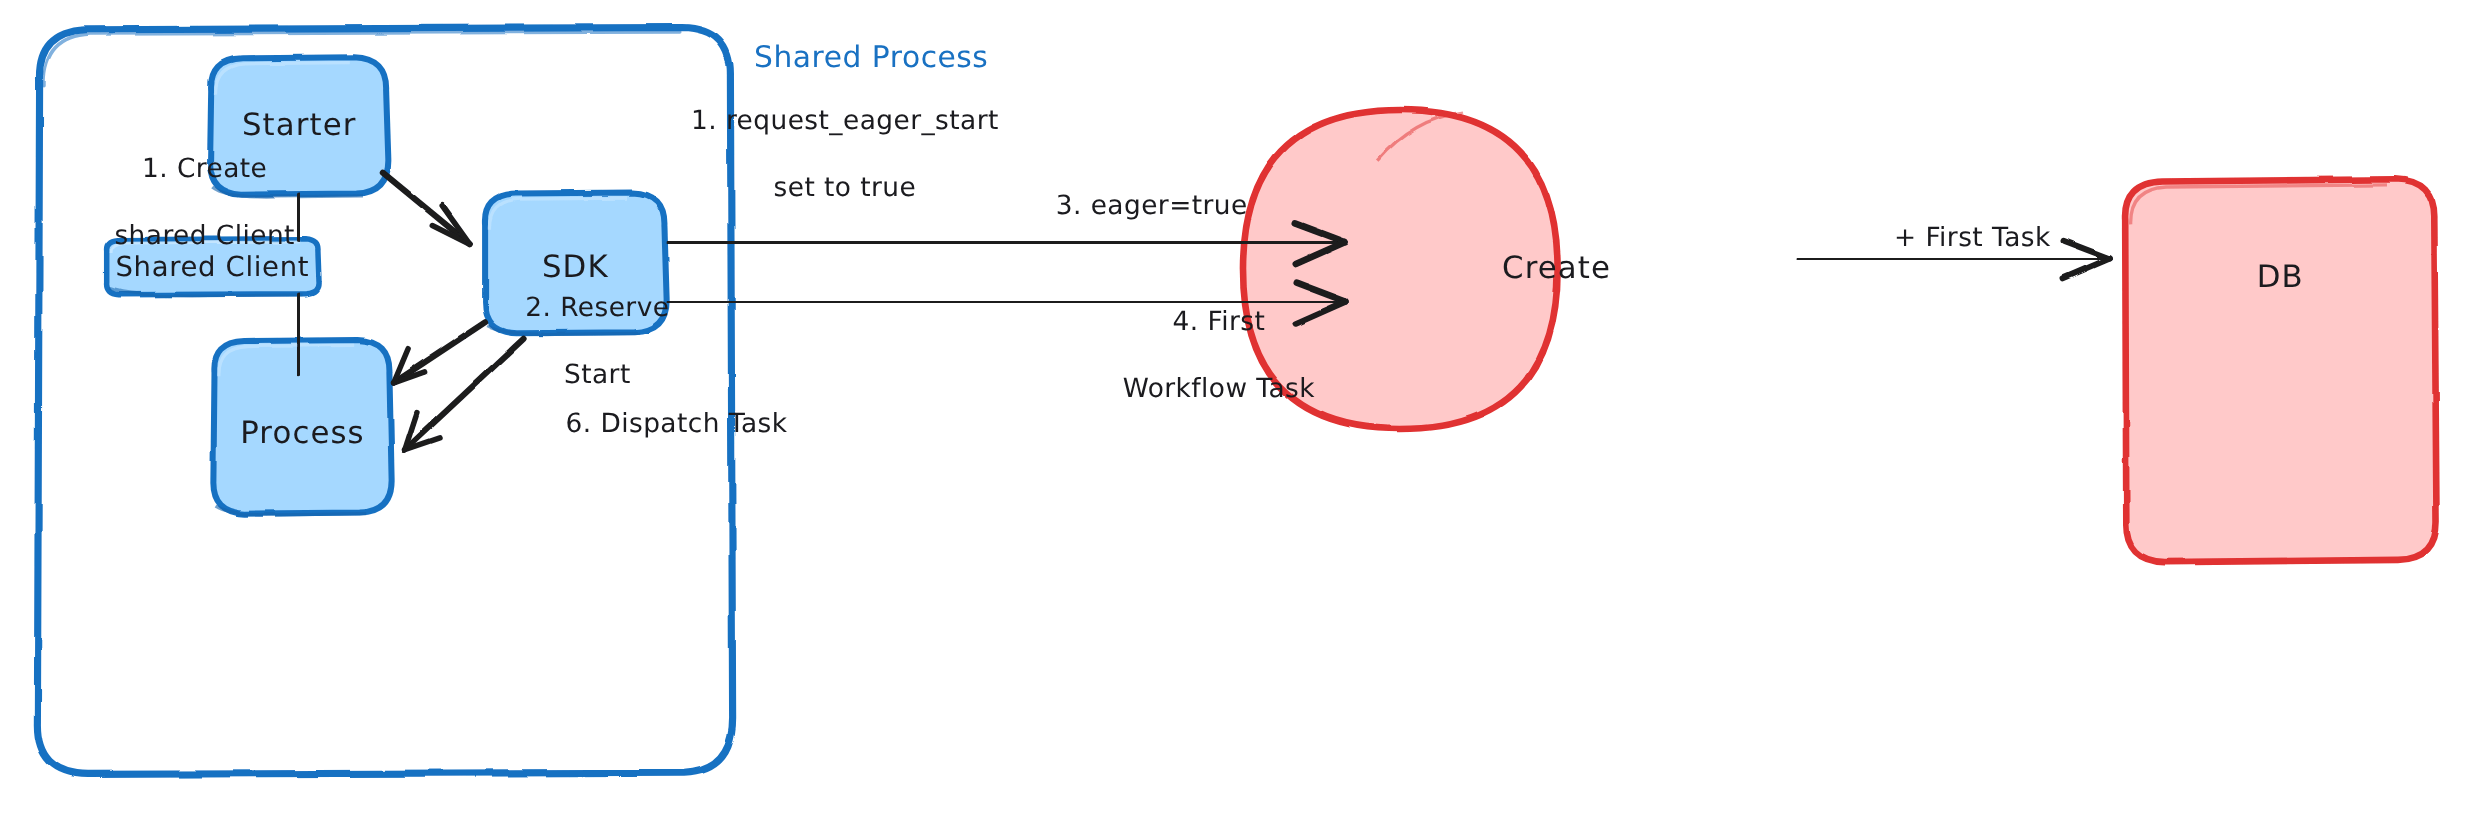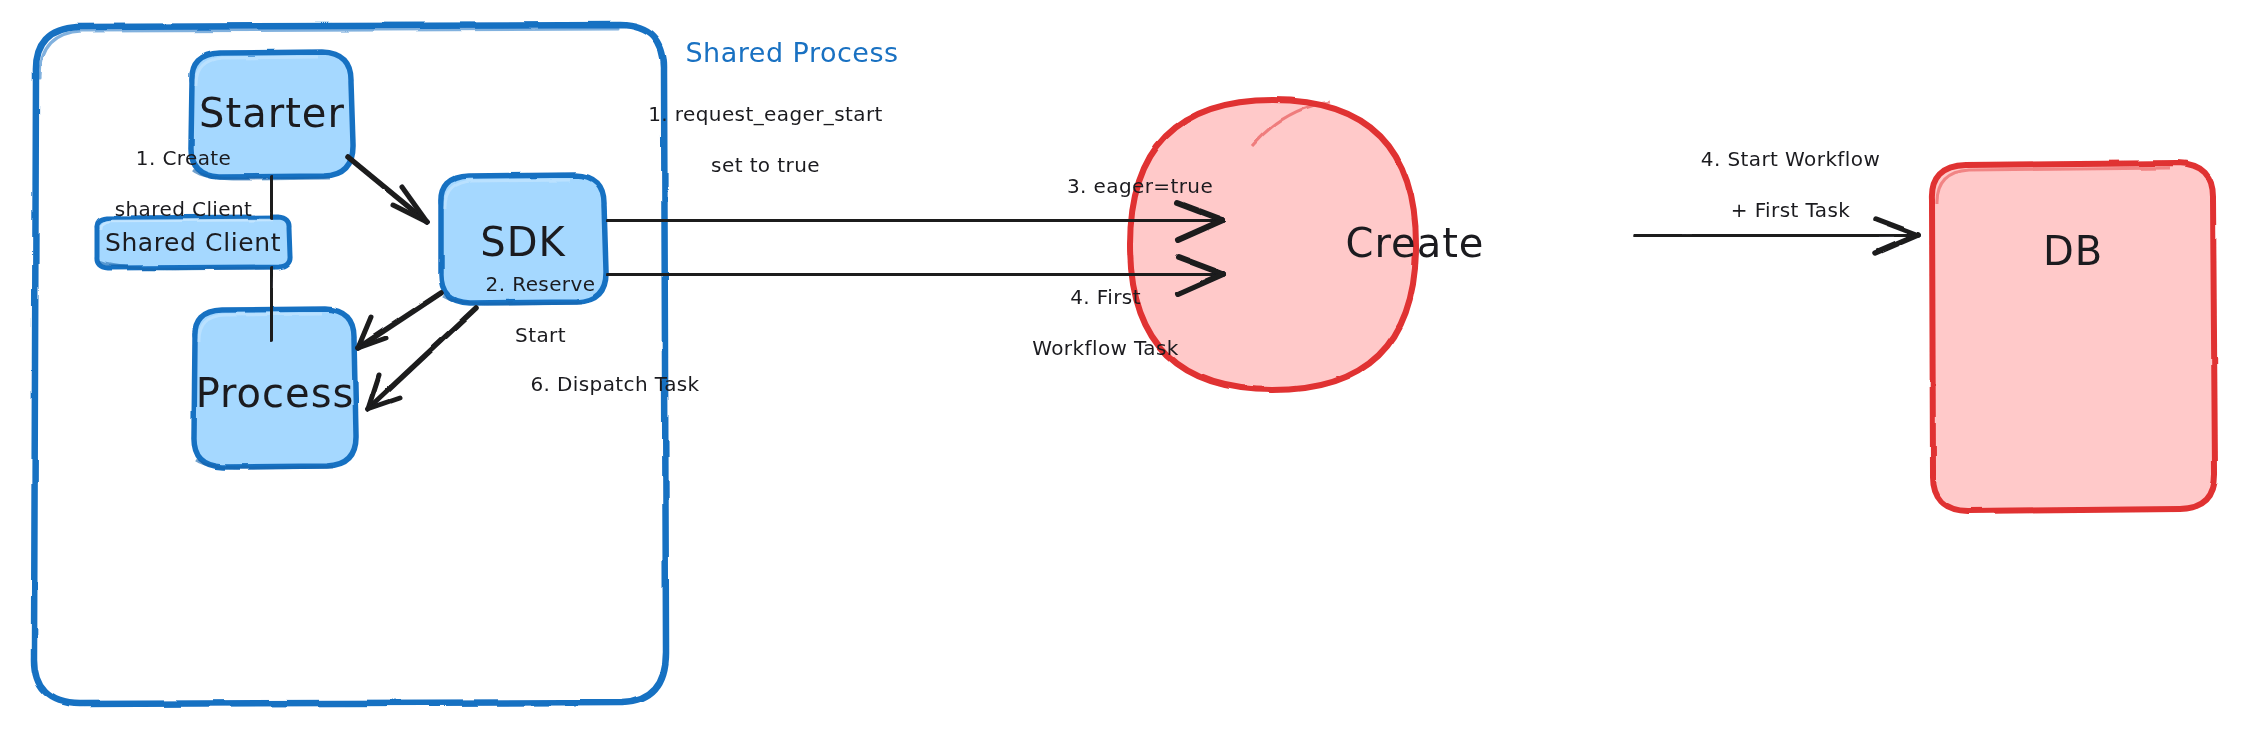--- a/index.html
+++ b/index.html
@@ -23,30 +23,30 @@
     position: absolute;
     top: 0;
     left: 0;
     width: 2248px;
     height: 754px;
   }
   .label {
     position: absolute;
     color: #1b1b1f;
     font-family: "DejaVu Sans", sans-serif;
-    font-size: 20px;
+    font-size: 24px;
     line-height: 1.28;
     letter-spacing: 0.4px;
     text-align: center;
     white-space: pre;
     transform: translate(-50%, -50%);
     pointer-events: none;
   }
   .node-label {
-    font-size: 40px;
+    font-size: 28px;
     letter-spacing: 1px;
   }
   .node-label.small {
     font-size: 25px;
     letter-spacing: 0.6px;
   }
   .group-label {
     color: #1971c2;
     font-size: 27px;
     letter-spacing: 0.5px;
@@ -172,24 +172,24 @@
   <div class="label" style="left:752px; top:140px;">
     <span>1. request_eager_start</span><br>
     <span>set to true</span>
   </div>
 
   <div class="label" style="left:527px; top:310px;">
     <span>2. Reserve</span><br>
     <span>Start</span>
   </div>
 
-  <div class="label" style="left:1140px; top:187px;">3. eager=true</div>
+  <div class="label" style="left:1047px; top:187px;">3. eager=true</div>
 
   <div class="label" style="left:1777px; top:185px;">
-    <span>4. Start Workflow</span><br>
+    <br>
     <span>+ First Task</span>
   </div>
 
   <div class="label" style="left:1092px; top:323px;">
     <span>4. First</span><br>
     <span>Workflow Task</span>
   </div>
 
   <div class="label" style="left:615px; top:385px;">6. Dispatch Task</div>
 

